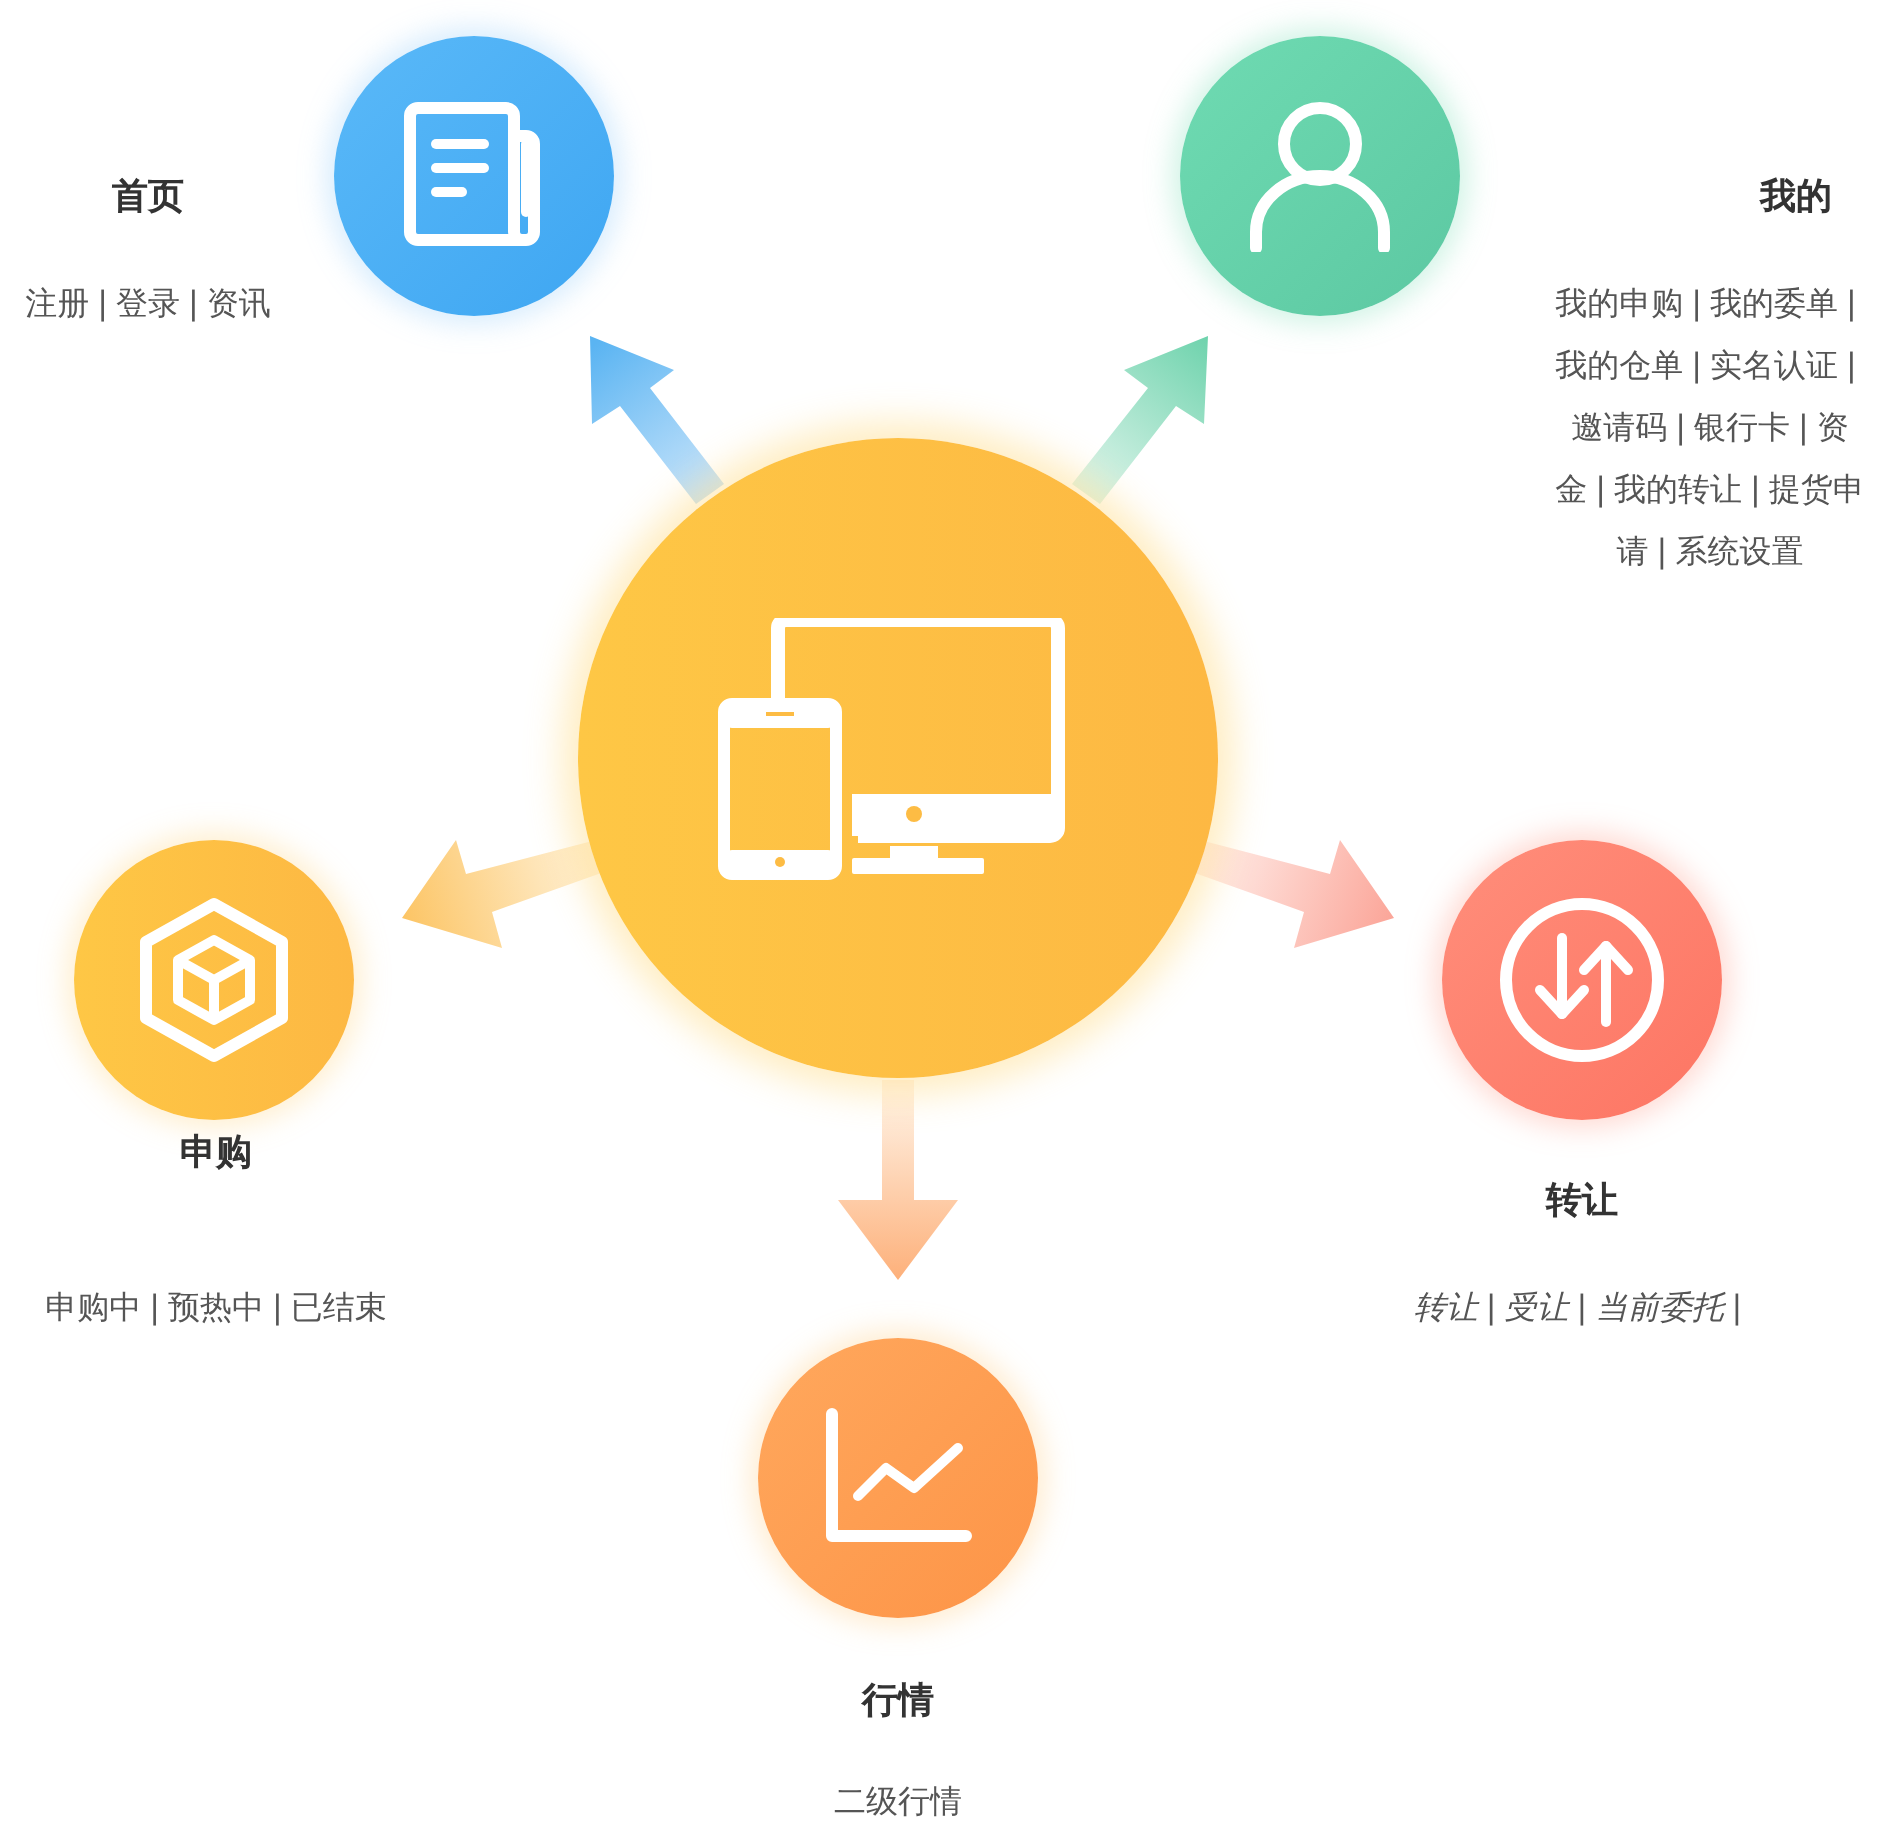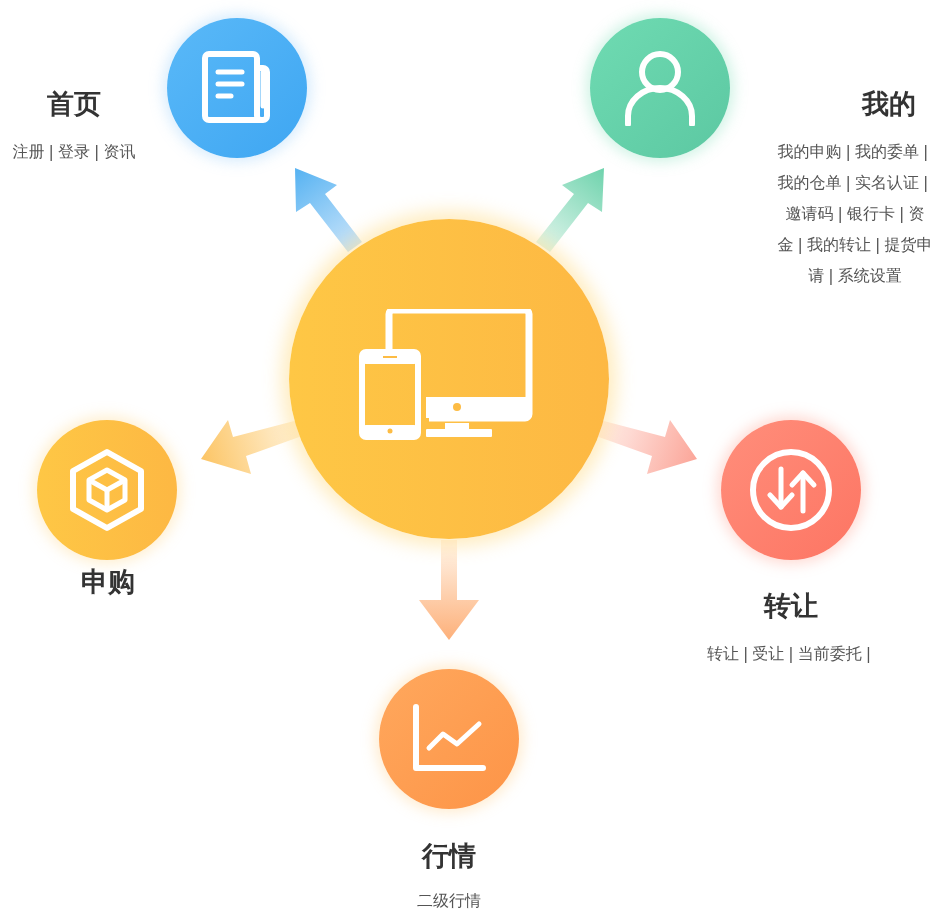--- a/index.html
+++ b/index.html
@@ -21,33 +21,33 @@
   .node-sub { left: 37px; top: 420px; width: 140px; height: 140px;
      background: linear-gradient(90deg, #fec745 0%, #fdb843 100%);
      box-shadow: 0 0 14px 4px rgba(255, 210, 120, 0.35); }
   .node-transfer { left: 721px; top: 420px; width: 140px; height: 140px;
      background: linear-gradient(135deg, #ff8e7b 0%, #fd7563 100%);
      box-shadow: 0 0 14px 4px rgba(255, 150, 130, 0.35); }
   .node-market { left: 379px; top: 669px; width: 140px; height: 140px;
      background: linear-gradient(135deg, #ffa85d 0%, #fd9447 100%);
      box-shadow: 0 0 14px 4px rgba(255, 200, 120, 0.35); }
 
-  .title { position: absolute; font-size: 27px; font-weight: bold; color: #333333; text-align: center; white-space: nowrap; }
+  .title { position: absolute; font-size: 18px; font-weight: bold; color: #333333; text-align: center; white-space: nowrap; }
   .links { position: absolute; font-size: 16px; color: #555555; text-align: center; line-height: 31px; }
   .links span.item { cursor: pointer; }
   .links span.sep { color: #555555; padding: 0 4px; }
 
   .t-home { left: 24px; top: 86px; width: 100px; }
   .l-home { left: -6px; top: 136px; width: 160px; }
   .t-mine { left: 816px; top: 86px; width: 100px; text-align: right; }
   .l-mine { left: 760px; top: 136px; width: 190px; }
   .t-sub  { left: 58px; top: 564px; width: 100px; }
   .l-sub  { left: 0px; top: 638px; width: 216px; }
   .t-trans { left: 741px; top: 588px; width: 100px; }
-  .l-trans { left: 686px; top: 638px; width: 210px; }
+  .l-trans { left: 686px; top: 638px; width: 210px; font-style: italic; }
   .t-market { left: 399px; top: 838px; width: 100px; font-family: Liberation Mono, monospace; }
   .l-market { left: 379px; top: 885px; width: 140px; }
 </style>
 </head>
 <body>
 
 <div class="stage">
 
   <svg class="arrows" viewBox="0 0 946 912">
     <defs>
@@ -153,20 +153,23 @@
 
   <div class="node node-sub">
     <svg width="80" height="84" viewBox="0 0 80 84">
       <polygon points="40,4 74,23 74,61 40,80 6,61 6,23" fill="none" stroke="#fff" stroke-width="6" stroke-linejoin="round"></polygon>
       <polygon points="40,22 58,32 58,52 40,62 22,52 22,32" fill="none" stroke="#fff" stroke-width="5" stroke-linejoin="round"></polygon>
       <polyline points="22,32 40,42 58,32" fill="none" stroke="#fff" stroke-width="5" stroke-linejoin="round"></polyline>
       <line x1="40" y1="42" x2="40" y2="62" stroke="#fff" stroke-width="5"></line>
     </svg>
   </div>
   <div class="title t-sub">申购</div>
+  <div class="links l-sub">
+    <span class="item">申购中</span><span class="sep">|</span><span class="item">预热中</span><span class="sep">|</span><span class="item">已结束</span>
+  </div>
 
   <div class="node node-transfer">
     <svg width="86" height="86" viewBox="0 0 86 86">
       <circle cx="43" cy="43" r="38" fill="none" stroke="#fff" stroke-width="6"></circle>
       <line x1="33" y1="22" x2="33" y2="60" stroke="#fff" stroke-width="5" stroke-linecap="round"></line>
       <polyline points="22,48 33,60 44,48" fill="none" stroke="#fff" stroke-width="5" stroke-linecap="round" stroke-linejoin="round"></polyline>
       <line x1="55" y1="26" x2="55" y2="64" stroke="#fff" stroke-width="5" stroke-linecap="round"></line>
       <polyline points="44,38 55,26 66,38" fill="none" stroke="#fff" stroke-width="5" stroke-linecap="round" stroke-linejoin="round"></polyline>
     </svg>
   </div>

